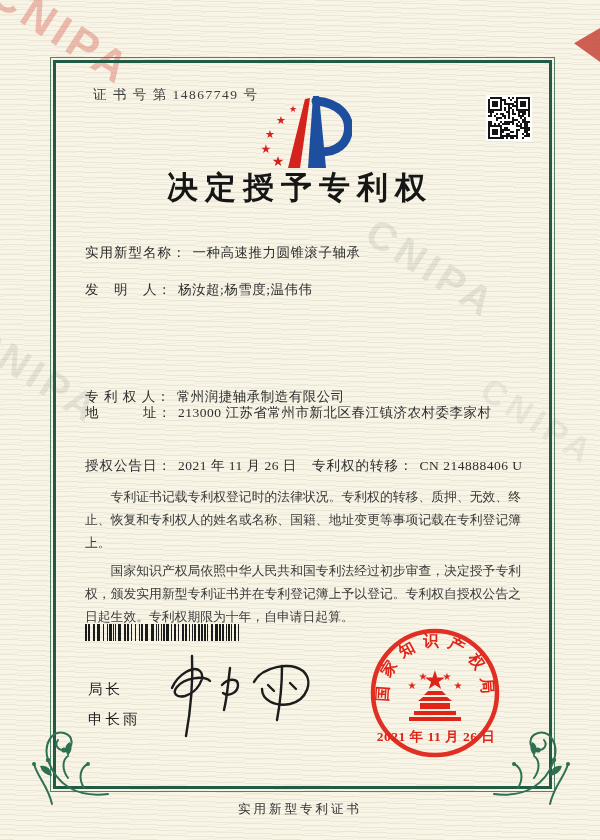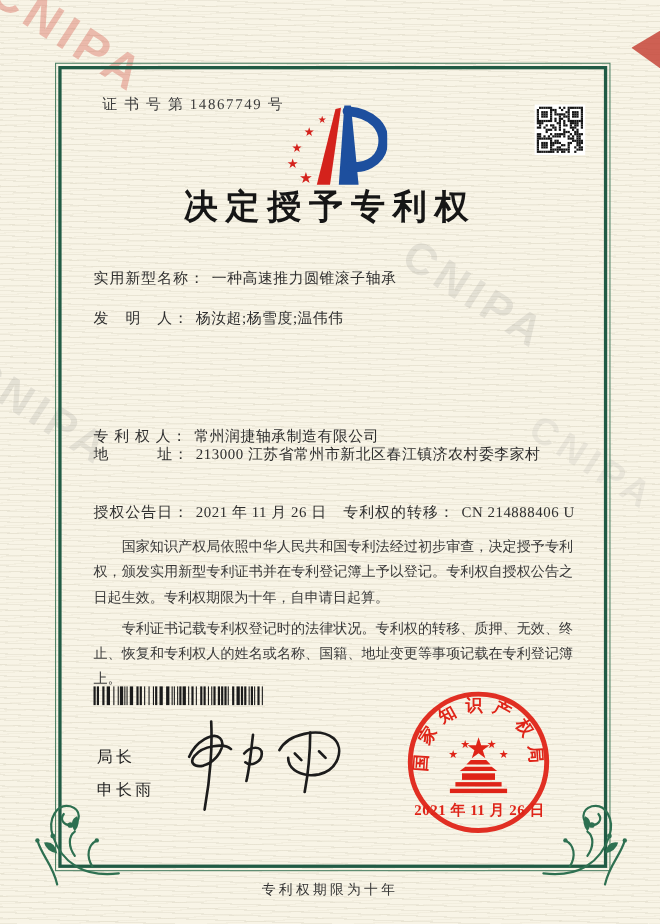--- a/index.html
+++ b/index.html
@@ -130,22 +130,22 @@
     <span class="flabel">地　　　址：</span><span class="fvalue">213000 江苏省常州市新北区春江镇济农村委李家村</span>
   </div>
   <div class="field" style="top:457px">
     <span class="flabel">授权公告日：</span><span class="fvalue">2021 年 11 月 26 日</span>
   </div>
   <div class="field" style="top:457px;left:312px">
     <span class="flabel">专利权的转移：</span><span class="fvalue">CN 214888406 U</span>
   </div>
 
   <div class="paras">
+    <p>专利证书记载专利权登记时的法律状况。专利权的转移、质押、无效、终止、恢复和专利权人的姓名或名称、国籍、地址变更等事项记载在专利登记簿上。</p>
     <p>国家知识产权局依照中华人民共和国专利法经过初步审查，决定授予专利权，颁发实用新型专利证书并在专利登记簿上予以登记。专利权自授权公告之日起生效。专利权期限为十年，自申请日起算。</p>
-    <p>专利证书记载专利权登记时的法律状况。专利权的转移、质押、无效、终止、恢复和专利权人的姓名或名称、国籍、地址变更等事项记载在专利登记簿上。</p>
   </div>
 
   <div class="barcode" id="barcode">
       <i style="width:2px;background:#1b1b1b"></i>
       <i style="width:1px;"></i>
       <i style="width:2px;background:#1b1b1b"></i>
       <i style="width:3px;"></i>
       <i style="width:2px;background:#1b1b1b"></i>
       <i style="width:2px;"></i>
       <i style="width:3px;background:#1b1b1b"></i>
@@ -267,15 +267,15 @@
       <polygon points="-11,-2 11,-2 7,-6 -7,-6"></polygon>
       <polygon points="-17,4 17,4 12,0 -12,0"></polygon>
       <rect x="-15" y="6" width="30" height="6"></rect>
       <rect x="-21" y="14" width="42" height="4"></rect>
       <rect x="-26" y="20" width="52" height="4"></rect>
     </g>
   </svg>
   <div class="seal-date">2021 年 11 月 26 日</div>
 
 
-  <div class="footer-note">专利权期限为十年</div>
+  <div class="footer-note">实用新型专利证书</div>
 
 </div>
 
 </body></html>

